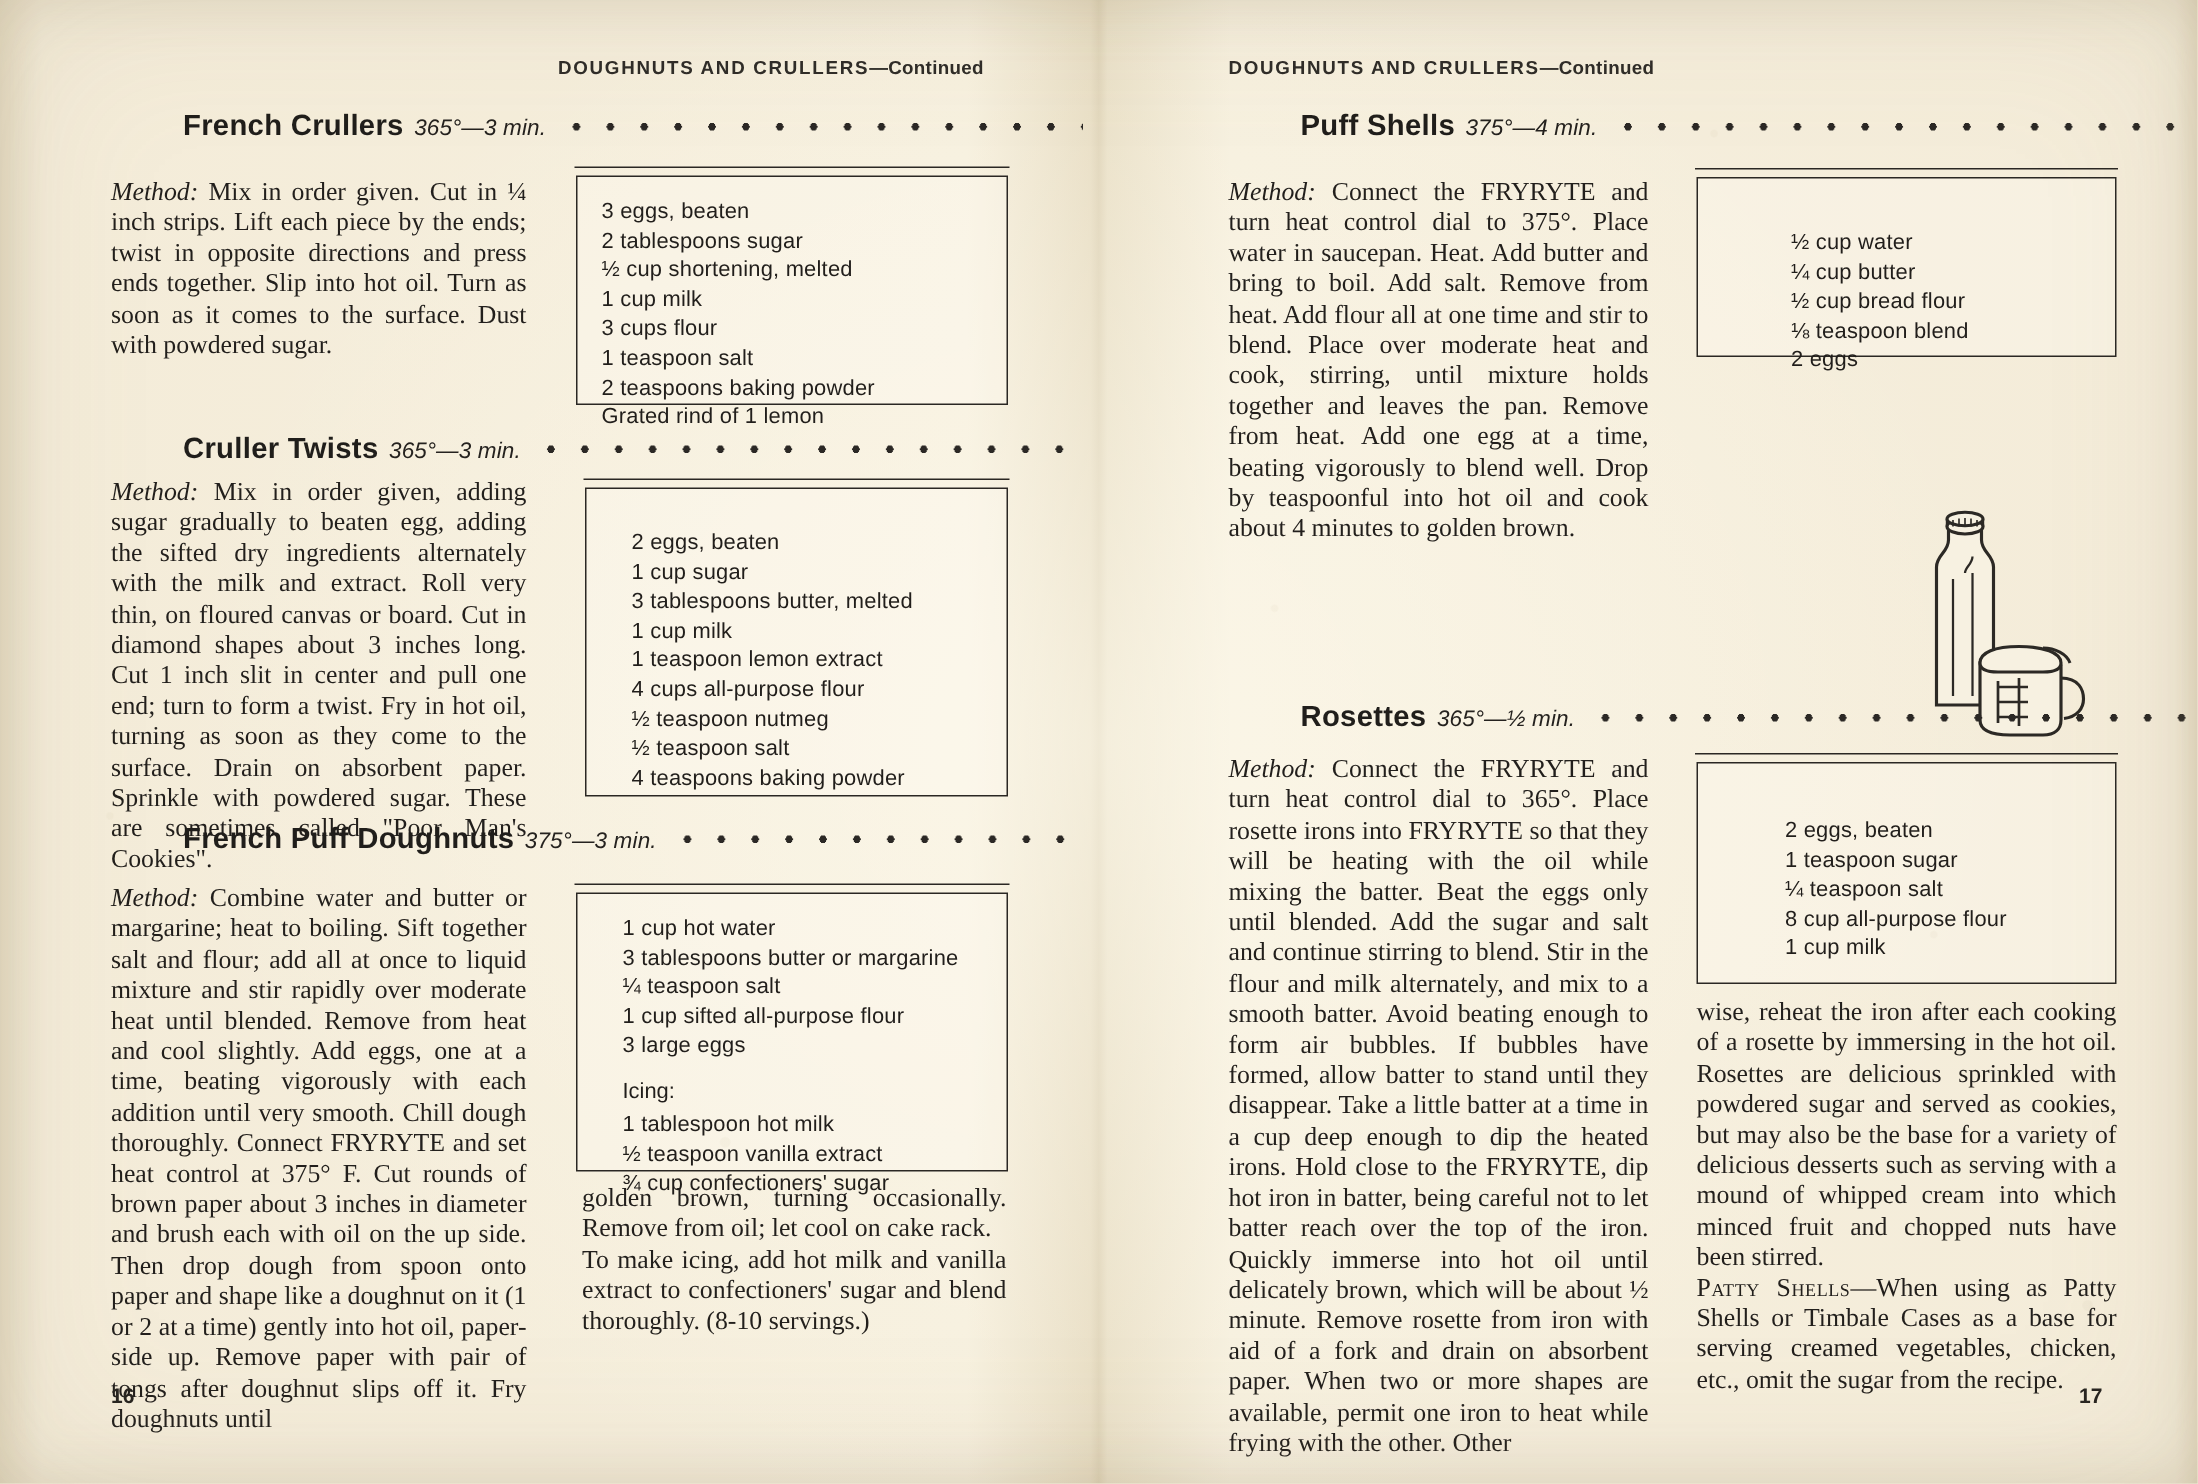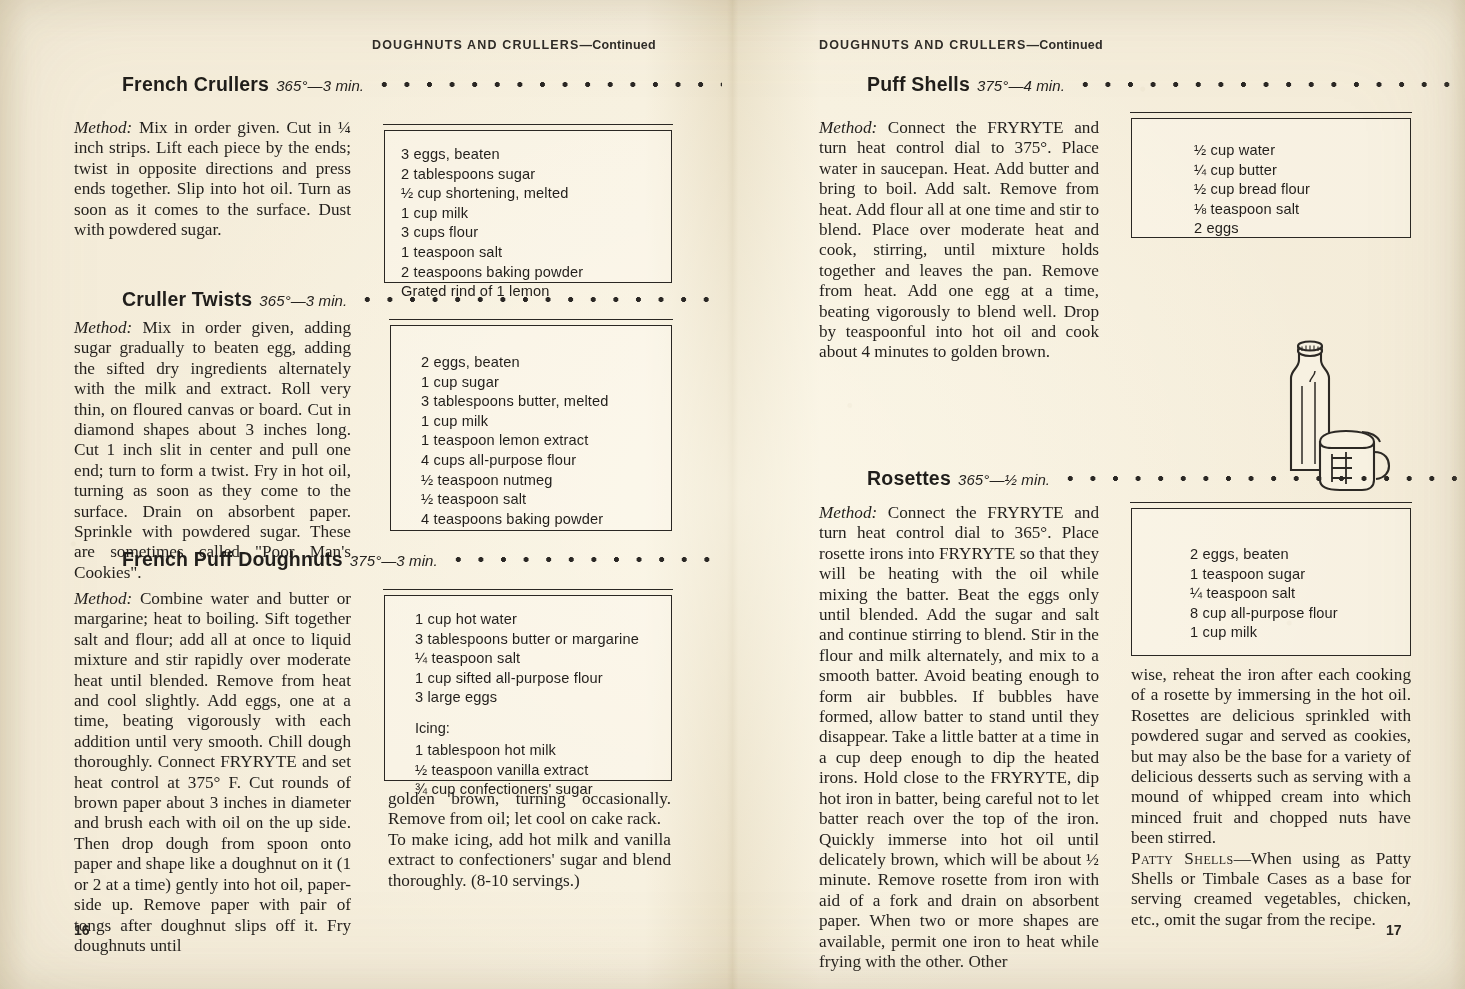--- a/index.html
+++ b/index.html
@@ -246,21 +246,21 @@
     <div class="recipe-head" style="left:74px; top:73px; width:600px;">
       <span class="recipe-title">French Crullers</span>
       <span class="recipe-spec">365°—3 min.</span>
       <span class="dot-leader"></span>
     </div>
 
     <div class="body-col" style="left:74px; top:118px; width:277px;">
       <span class="method-lbl">Method:</span><span> Mix in order given. Cut in ¼ inch strips. Lift each piece by the ends; twist in opposite directions and press ends together. Slip into hot oil. Turn as soon as it comes to the sur­face. Dust with powdered sugar.</span>
     </div>
 
-    <div class="ing-box" style="left:384px; top:130px; width:288px; height:153px;padding-left:16px;">
+    <div class="ing-box" style="left:384px; top:117px; width:288px; height:153px;padding-left:16px;">
       <div class="ing-list">
         <div>3 eggs, beaten</div>
         <div>2 tablespoons sugar</div>
         <div>½ cup shortening, melted</div>
         <div>1 cup milk</div>
         <div>3 cups flour</div>
         <div>1 teaspoon salt</div>
         <div>2 teaspoons baking powder</div>
         <div>Grated rind of 1 lemon</div>
       </div>
@@ -331,26 +331,26 @@
     <div class="recipe-head" style="left:86px; top:73px; width:600px;">
       <span class="recipe-title">Puff Shells</span>
       <span class="recipe-spec">375°—4 min.</span>
       <span class="dot-leader"></span>
     </div>
 
     <div class="body-col" style="left:86px; top:118px; width:280px;">
       <span class="method-lbl">Method:</span><span> Connect the FRYRYTE and turn heat control dial to 375°. Place water in saucepan. Heat. Add butter and bring to boil. Add salt. Remove from heat. Add flour all at one time and stir to blend. Place over moderate heat and cook, stir­ring, until mixture holds together and leaves the pan. Remove from heat. Add one egg at a time, beating vigorously to blend well. Drop by teaspoonful into hot oil and cook about 4 minutes to golden brown.</span>
     </div>
 
-    <div class="ing-box" style="left:398px; top:118px; width:280px; height:120px; padding-top:22px; padding-left:62px;">
+    <div class="ing-box" style="left:398px; top:118px; width:280px; height:120px; padding-top:34px; padding-left:62px;">
       <div class="ing-list">
         <div>½ cup water</div>
         <div>¼ cup butter</div>
         <div>½ cup bread flour</div>
-        <div>⅛ teaspoon salt</div>
+        <div>⅛ teaspoon blend</div>
         <div>2 eggs</div>
       </div>
     </div>
 
 
 
     <div id="illus" style="left:525px; top:338px;">
       <svg width="140" height="160" viewBox="0 0 140 160" fill="none" stroke="#2c2925" stroke-width="2.1">
 
         <path d="M33 40 C33 32 41 30 41 22 L41 14 L63 14 L63 22 C63 30 71 32 71 40 L71 132 L33 132 Z" fill="#f7f1e1"></path>

